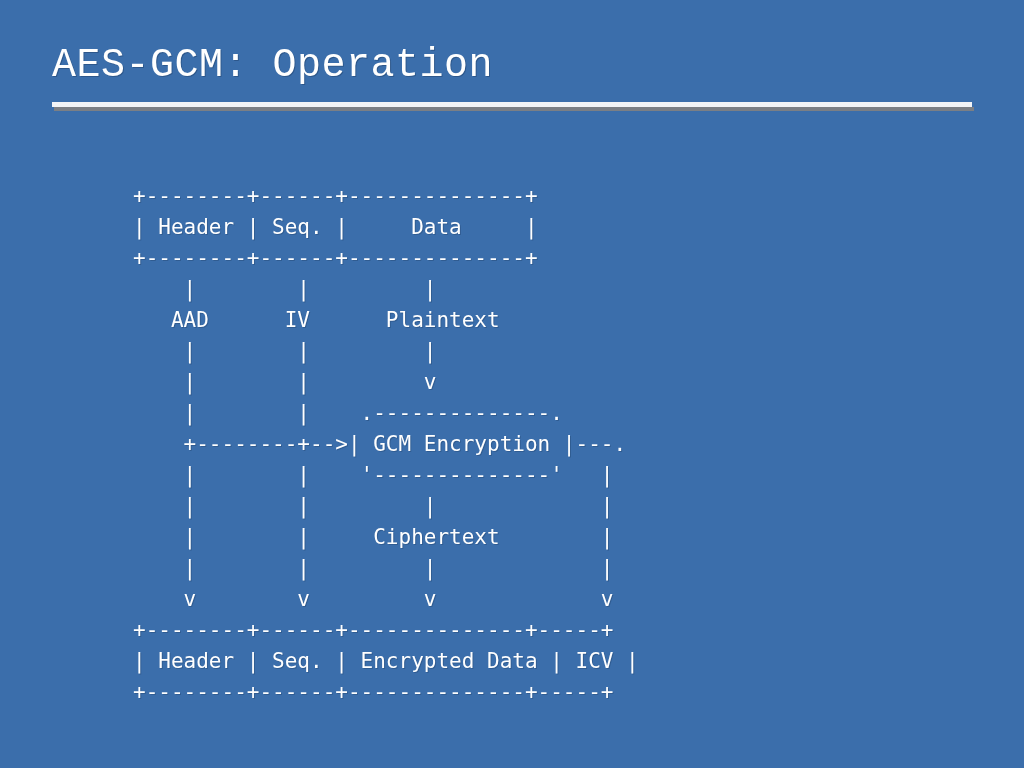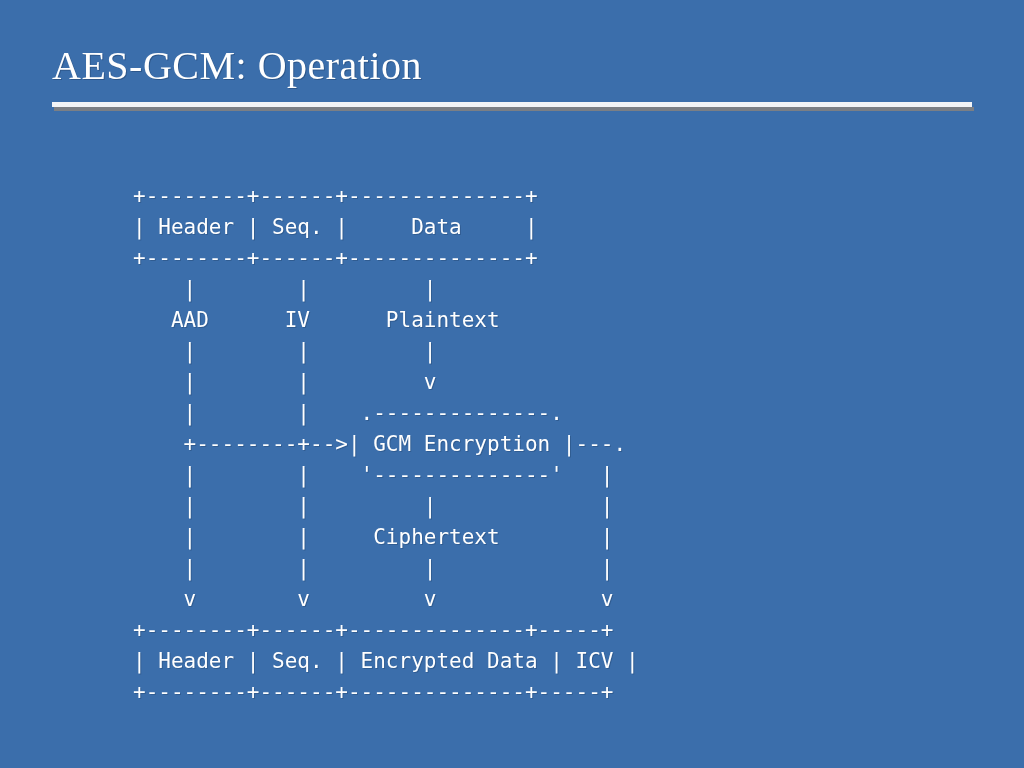--- a/index.html
+++ b/index.html
@@ -25,21 +25,21 @@
 
   
   #title-block {
     position: absolute;
     left: 52px;
     top: 40px;
     width: 920px;
     height: 80px;
   }
   #slide-title {
-    font-family: Liberation Serif, serif;
+    font-family: Liberation Mono, monospace;
     font-size: 40px;
     line-height: 52px;
     font-weight: 400;
     color: #ffffff;
     letter-spacing: 0.5px;
     white-space: nowrap;
     text-shadow: 1px 1px 0 rgba(20,45,80,0.35);
   }
   #title-rule {
     position: absolute;

